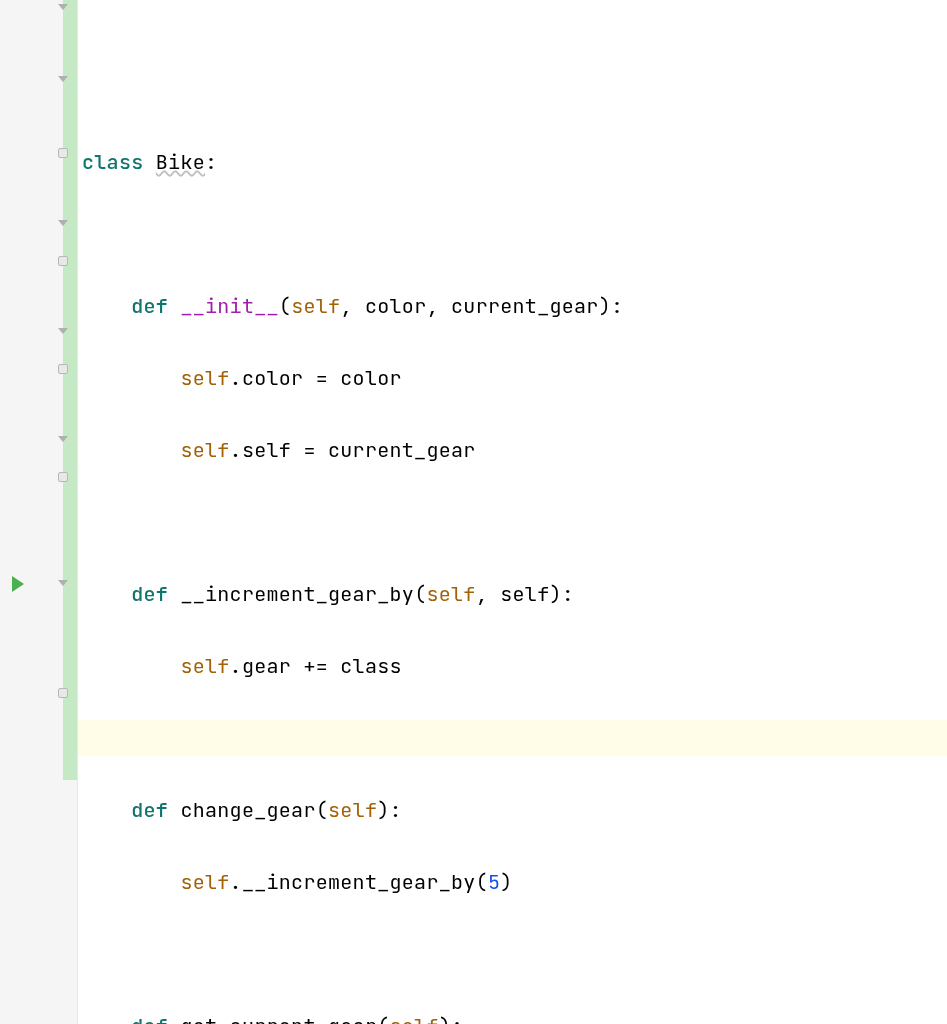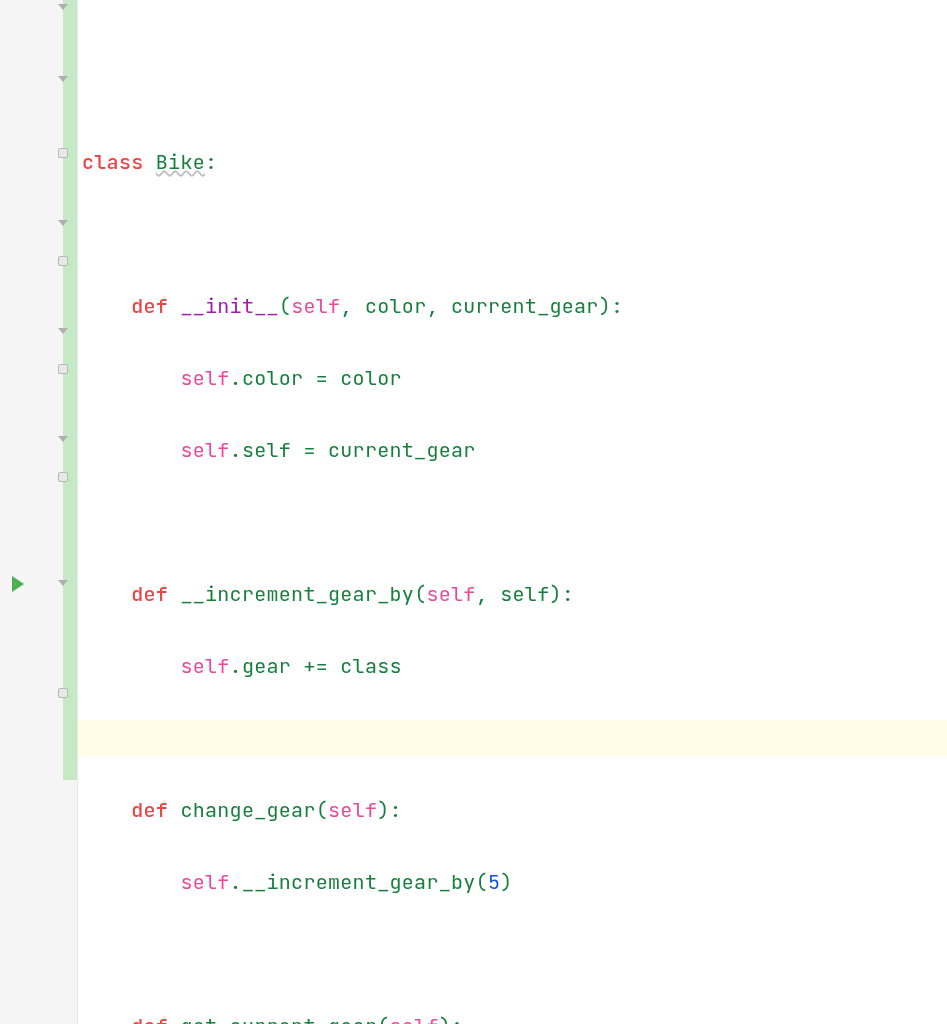--- a/index.html
+++ b/index.html
@@ -71,25 +71,25 @@
   }
   .code-line { height: 36px; position: relative; }
   .highlight-line {
     position: absolute;
     left: 0; right: 0;
     height: 36px;
     background: #fffde7;
     z-index: 0;
   }
   .code-content { position: relative; z-index: 1; }
-  .kw { color: #ef4444; font-weight: 500; }
-  .self { color: #ec4899; }
+  .kw { color: #0f766e; font-weight: 500; }
+  .self { color: #a16207; }
   .magic { color: #a21caf; }
   .num { color: #1750eb; }
-  .plain { color: #15803d; text-align: right; }
+  .plain { color: #000000; text-align: right; }
   .underlined { text-decoration: underline; text-decoration-color: #c0c0c0; text-decoration-style: wavy; }
 </style>
 </head>
 <body>
 
 <div class="editor-area">
   <div class="gutter">
     <div class="gutter-strip"></div>
     <div class="gutter-icon" style="top:4px">
         <div class="fold-open"></div>

